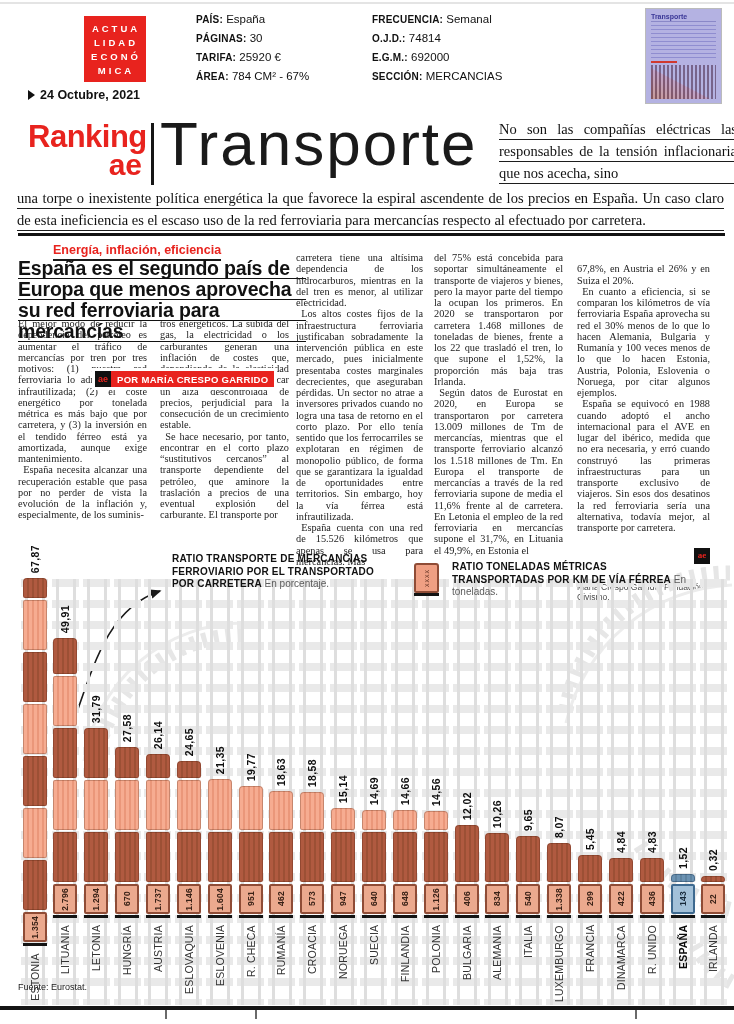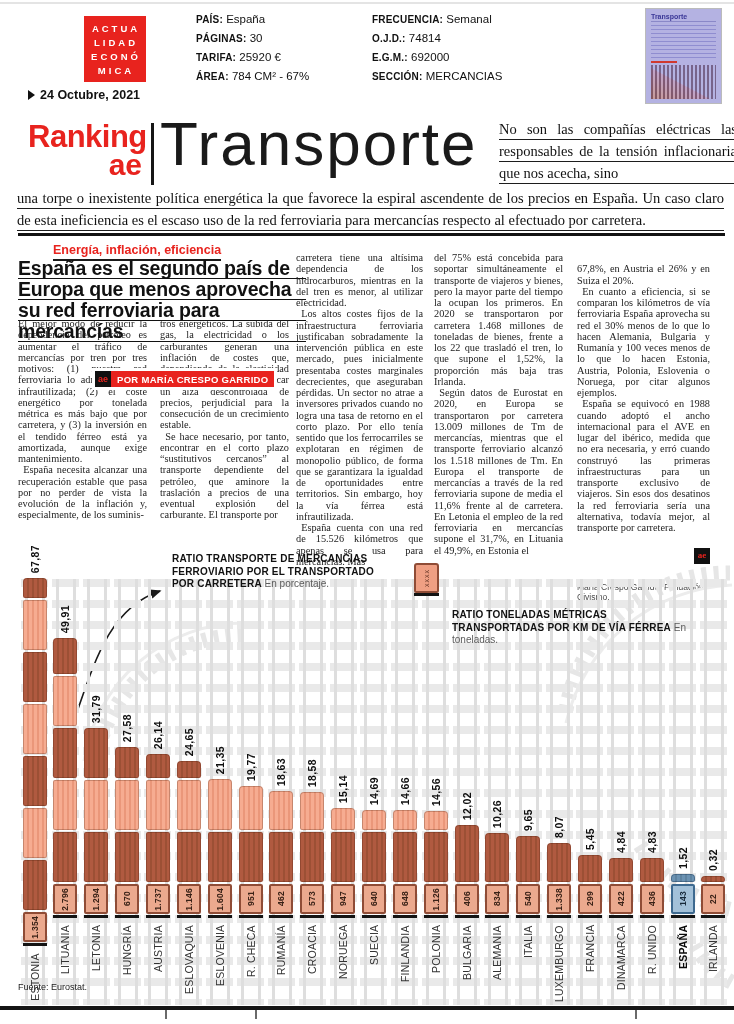--- a/index.html
+++ b/index.html
@@ -57,21 +57,21 @@
   .byline .txt{background:#e8231e;color:#fff;font-weight:800;font-size:9.5px;padding:3px 6px 2px 6px;letter-spacing:0.3px;white-space:nowrap;}
   .endrow{display:flex;justify-content:flex-end;margin-top:3px;}
   .endsq{width:16px;height:16px;background:#111;color:#e8231e;font-weight:800;font-size:9px;
          display:flex;align-items:center;justify-content:center;}
   .sig{margin-top:7px;font-family:"Liberation Sans",sans-serif;font-size:8.5px;line-height:10.5px;color:#4a4a4a;text-align:left;}
 
   
   .chart{position:absolute;left:0;top:545px;width:734px;height:460px;}
   .deco,.arrow-lyr{position:absolute;left:0;top:0;width:734px;height:460px;pointer-events:none;}
   .legend1{position:absolute;left:172px;top:8px;width:222px;font-size:10px;line-height:12.5px;color:#111;z-index:3;}
-  .legend2{position:absolute;left:452px;top:16px;width:236px;font-size:10px;line-height:12.5px;color:#111;z-index:3;margin-top:48px;}
+  .legend2{position:absolute;left:452px;top:16px;width:236px;font-size:10px;line-height:12.5px;color:#111;z-index:3;}
   .lg-b{font-weight:800;letter-spacing:0.2px;}
   .lg-n{color:#5c5c5c;}
   .wagon{position:absolute;left:414px;top:18px;width:25px;height:30px;background:#ef9f83;border:2px solid #8f4c36;
          border-radius:3px 3px 2px 2px;box-sizing:border-box;display:flex;align-items:center;justify-content:center;z-index:3;}
   .wagon::after{content:"";position:absolute;left:-2px;right:-2px;bottom:-5px;height:3px;background:#141414;}
   .wagon .wx{writing-mode:vertical-rl;transform:rotate(180deg);font-size:7px;color:#5a2c1e;letter-spacing:1px;}
   .bars{position:absolute;left:20px;right:6px;top:0;bottom:0;display:flex;justify-content:space-between;align-items:flex-end;z-index:2;}
   .col{width:29px;height:460px;display:flex;flex-direction:column;align-items:center;justify-content:flex-end;position:relative;}
   .track{position:absolute;left:1px;right:1px;top:34px;bottom:0;z-index:0;
      background:

